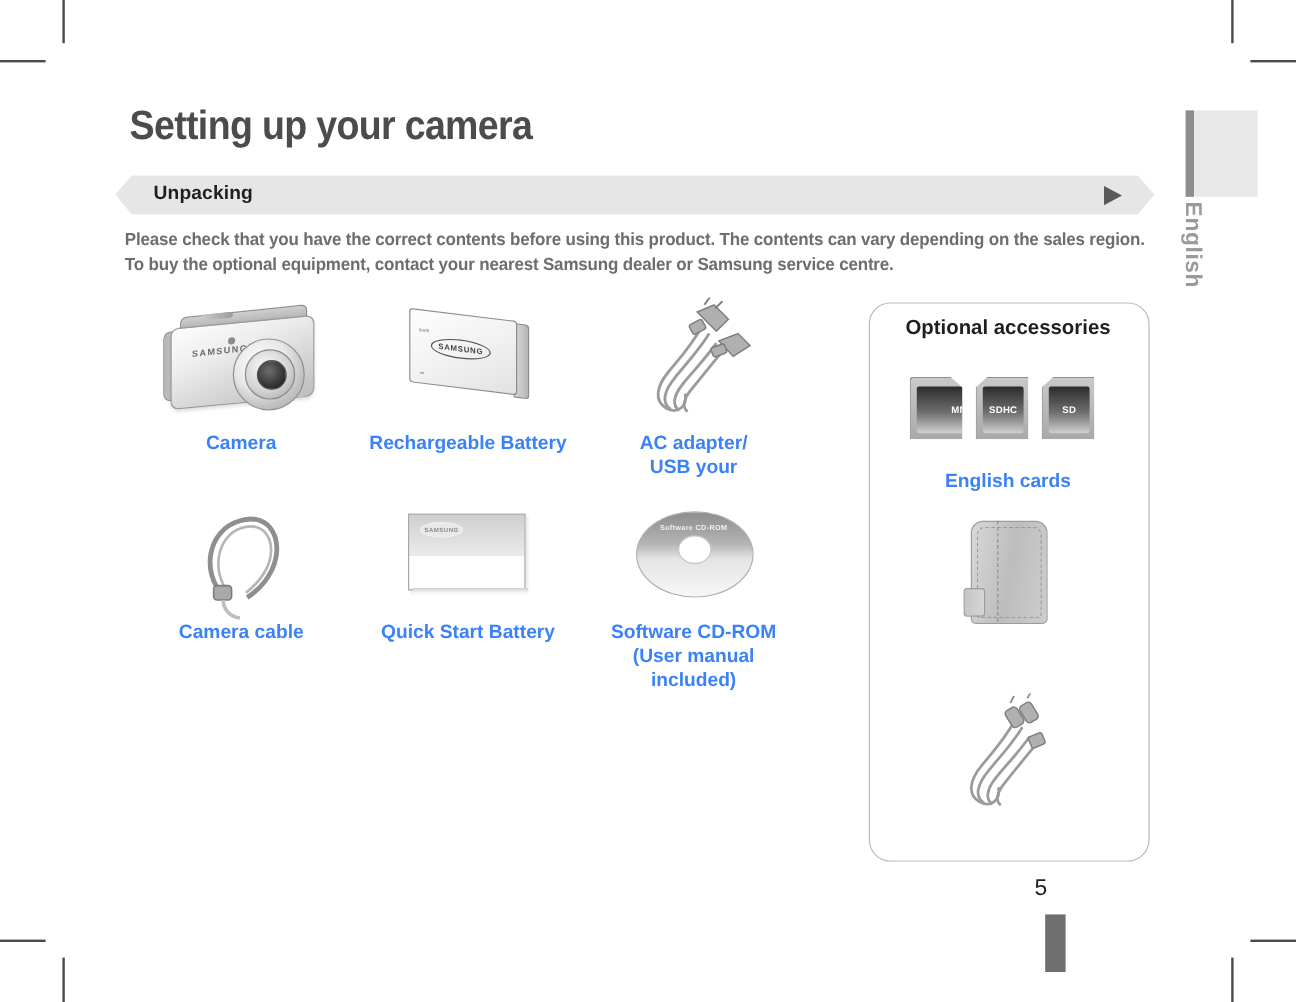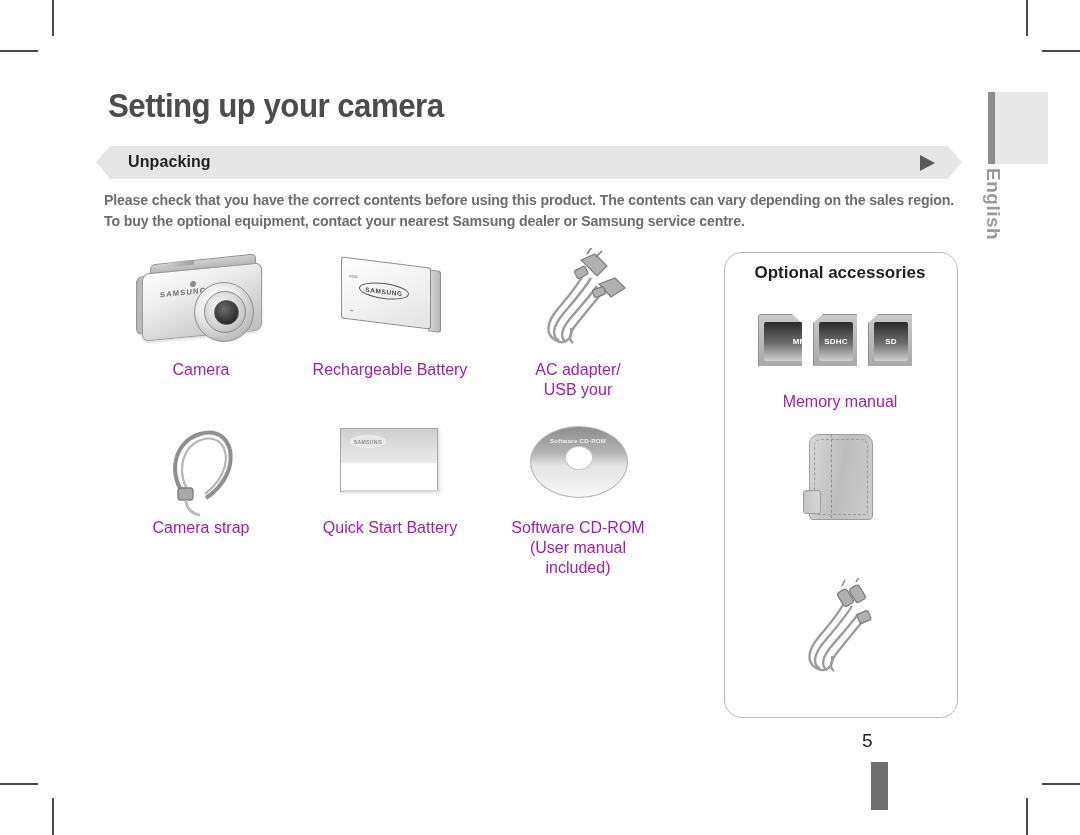--- a/index.html
+++ b/index.html
@@ -51,22 +51,23 @@
     position:absolute;left:104px;top:190px;width:862px;
     font-size:14.6px;line-height:21px;font-weight:bold;
     color:#6d6d6d;letter-spacing:-0.15px;
     transform:scaleX(.97);transform-origin:left top;
   }
   .intro div{white-space:nowrap;}
 
   
   .item{position:absolute;text-align:center;}
   .caption{
-    font-size:16px;color:#a21caf;line-height:20px;
+    font-size:16px;color:#3b82f6;line-height:20px;
     font-family:"Liberation Sans", sans-serif;
+    font-weight:bold;
   }
   .art{position:relative;margin:0 auto;}
 
   
   .cam-body{
     position:absolute;left:14px;top:20px;width:118px;height:66px;
     background:linear-gradient(160deg,#fdfdfd 0%,#ededed 35%,#d3d3d3 70%,#bdbdbd 100%);
     border:1px solid #9a9a9a;border-radius:7px;
     transform:skewY(-5.5deg);
     box-shadow:0 2px 3px rgba(0,0,0,.13);
@@ -333,21 +334,21 @@
       <g fill="none" stroke="#8f8f8f" stroke-width="4">
         <path d="M58,78 C40,60 44,24 72,16 C98,8 110,34 98,58 C92,70 84,76 78,80"></path>
       </g>
       <g fill="none" stroke="#b5b5b5" stroke-width="2.2">
         <path d="M63,76 C48,60 52,29 73,22 C94,15 104,36 94,56 C89,66 82,72 77,76"></path>
       </g>
       <rect x="50" y="70" width="15" height="12" rx="3" fill="#a9a9a9" stroke="#7b7b7b" stroke-width="1.3"></rect>
       <path d="M58,82 C58,90 64,96 72,97" fill="none" stroke="#bdbdbd" stroke-width="3"></path>
     </svg>
   </div>
-  <div class="caption">Camera strap</div>
+  <div class="caption">Camera cable</div>
 </div>
 
 <div class="item" style="left:300px;top:418px;width:180px;">
   <div class="art" style="width:120px;height:100px;">
     <div class="man-body"></div>
     <div class="man-logo">SAMSUNG</div>
     <div class="man-shadow"></div>
   </div>
   <div class="caption">Quick Start Battery</div>
 </div>
@@ -374,21 +375,21 @@
   <div class="inner">
     <span>SDHC</span>
   </div>
 </div>
 <div class="card notch-tl" style="left:868px;top:314px;">
   <div class="inner">
     <span>SD</span>
   </div>
 </div>
 <div class="item" style="left:724px;top:392px;width:232px;">
-  <div class="caption">Memory manual</div>
+  <div class="caption">English cards</div>
 </div>
 
 <div class="item" style="left:724px;top:428px;width:232px;">
   <div class="art" style="width:102px;height:100px;">
     <div class="case-body"></div>
     <div class="case-stitch"></div>
     <div class="case-flapline"></div>
     <div class="case-tab"></div>
   </div>
 </div>

